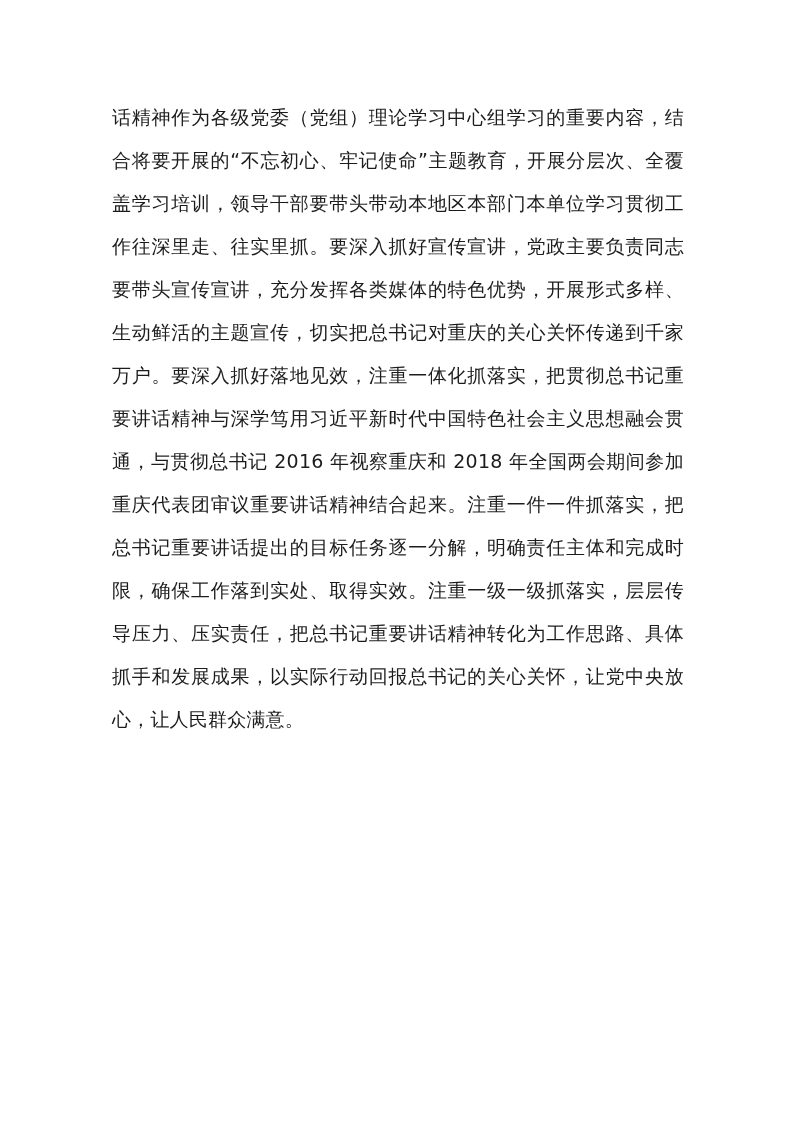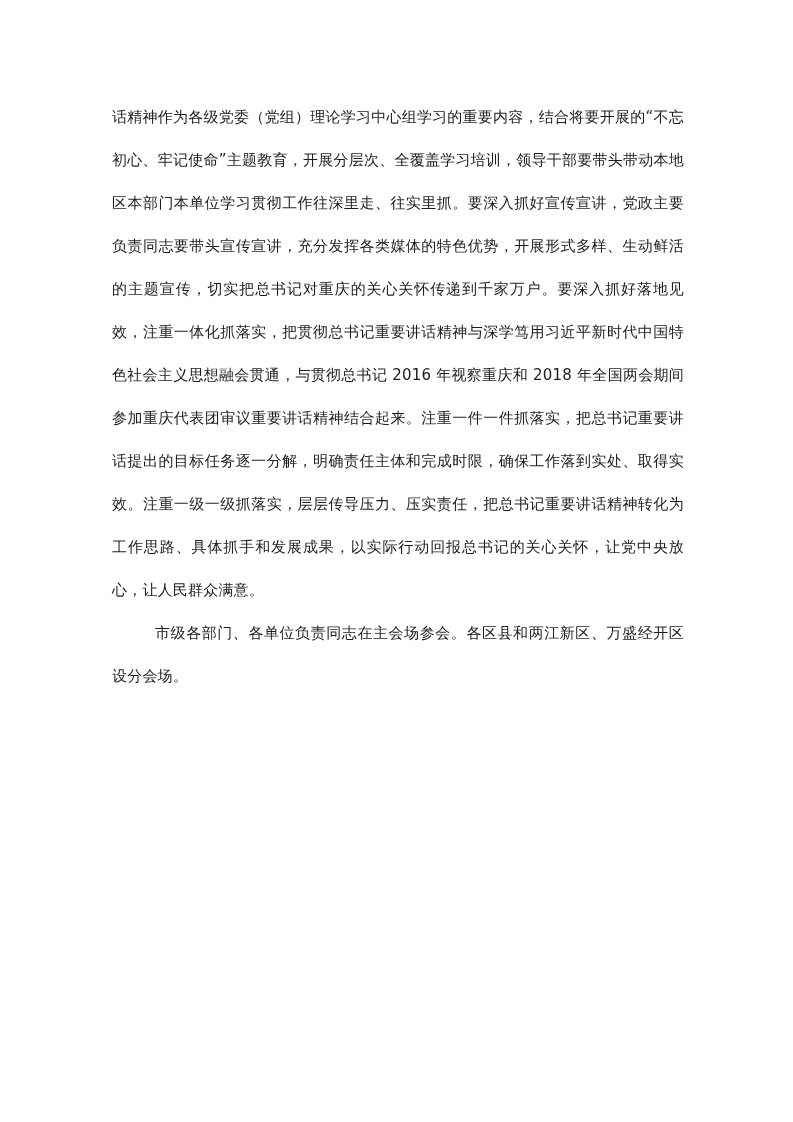--- a/index.html
+++ b/index.html
@@ -19,21 +19,21 @@
     width: 793px;
     height: 1122px;
     background: #ffffff;
     box-sizing: border-box;
     padding: 96px 112px 96px 112px;
   }
   .doc-body {
     width: 572px;
   }
   .para {
-    font-size: 15px;
+    font-size: 19px;
     line-height: 43px;
     text-align: justify;
     text-justify: inter-ideograph;
     letter-spacing: 0.2px;
     margin: 0;
     color: #1c1c1c;
     font-weight: 400;
   }
   .para + .para {
     margin-top: 0px;
@@ -41,15 +41,14 @@
   .indent {
     text-indent: 43px;
   }
 </style>
 </head>
 <body>
 
 <div class="page">
   <div class="doc-body">
     <p class="para">话精神作为各级党委（党组）理论学习中心组学习的重要内容，结合将要开展的“不忘初心、牢记使命”主题教育，开展分层次、全覆盖学习培训，领导干部要带头带动本地区本部门本单位学习贯彻工作往深里走、往实里抓。要深入抓好宣传宣讲，党政主要负责同志要带头宣传宣讲，充分发挥各类媒体的特色优势，开展形式多样、生动鲜活的主题宣传，切实把总书记对重庆的关心关怀传递到千家万户。要深入抓好落地见效，注重一体化抓落实，把贯彻总书记重要讲话精神与深学笃用习近平新时代中国特色社会主义思想融会贯通，与贯彻总书记 2016 年视察重庆和 2018 年全国两会期间参加重庆代表团审议重要讲话精神结合起来。注重一件一件抓落实，把总书记重要讲话提出的目标任务逐一分解，明确责任主体和完成时限，确保工作落到实处、取得实效。注重一级一级抓落实，层层传导压力、压实责任，把总书记重要讲话精神转化为工作思路、具体抓手和发展成果，以实际行动回报总书记的关心关怀，让党中央放心，让人民群众满意。</p>
-    <p class="para indent">市级各部门、各单位负责同志在主会场参会。各区县和两江新区、万盛经开区设分会场。</p>
   </div>
 </div>
 
 </body></html>

